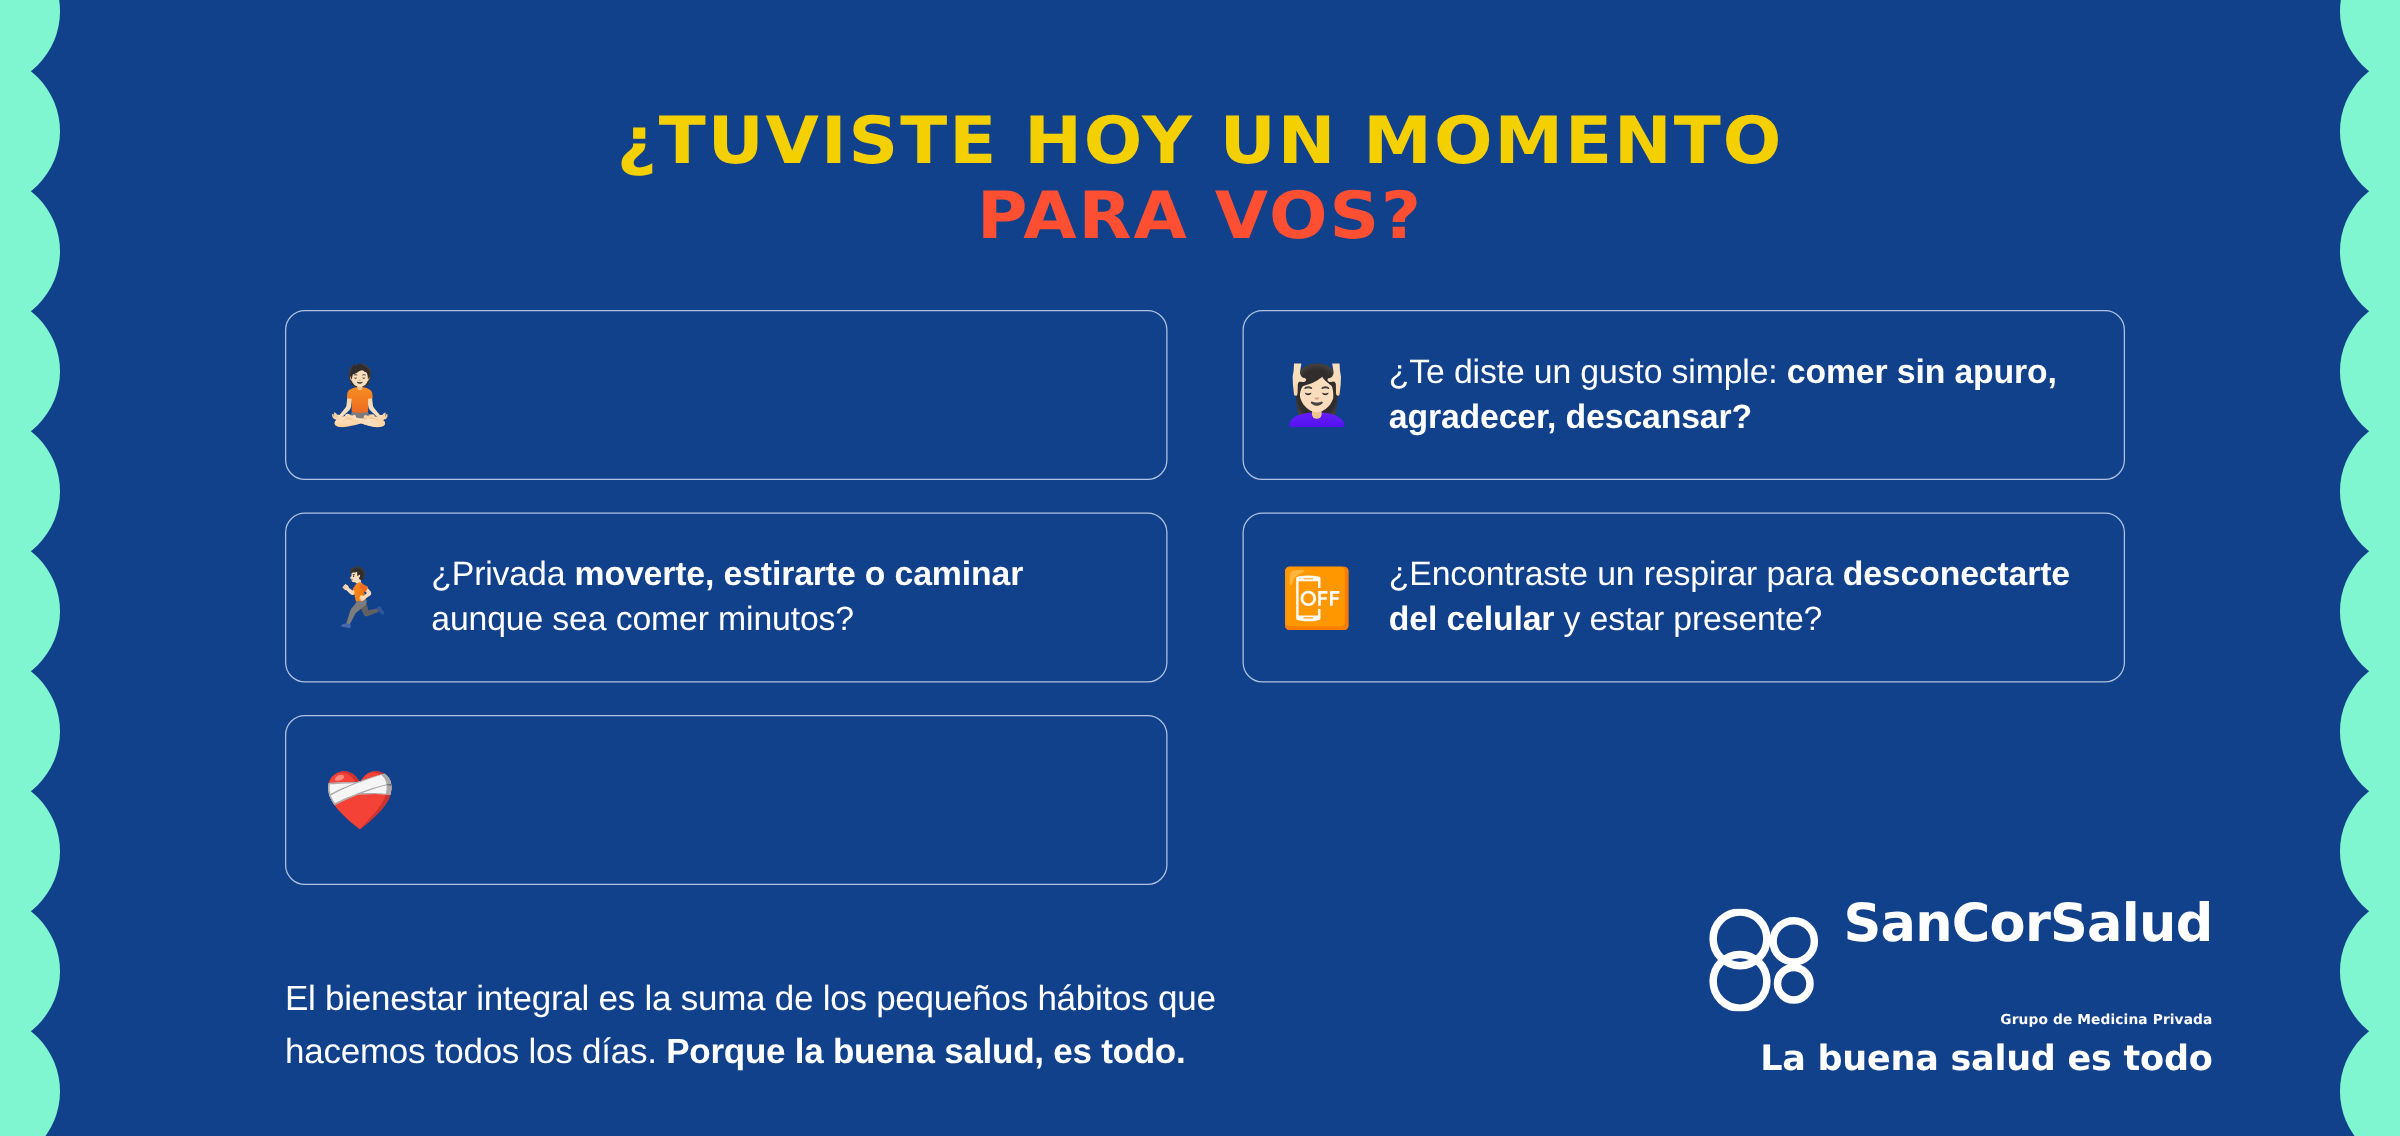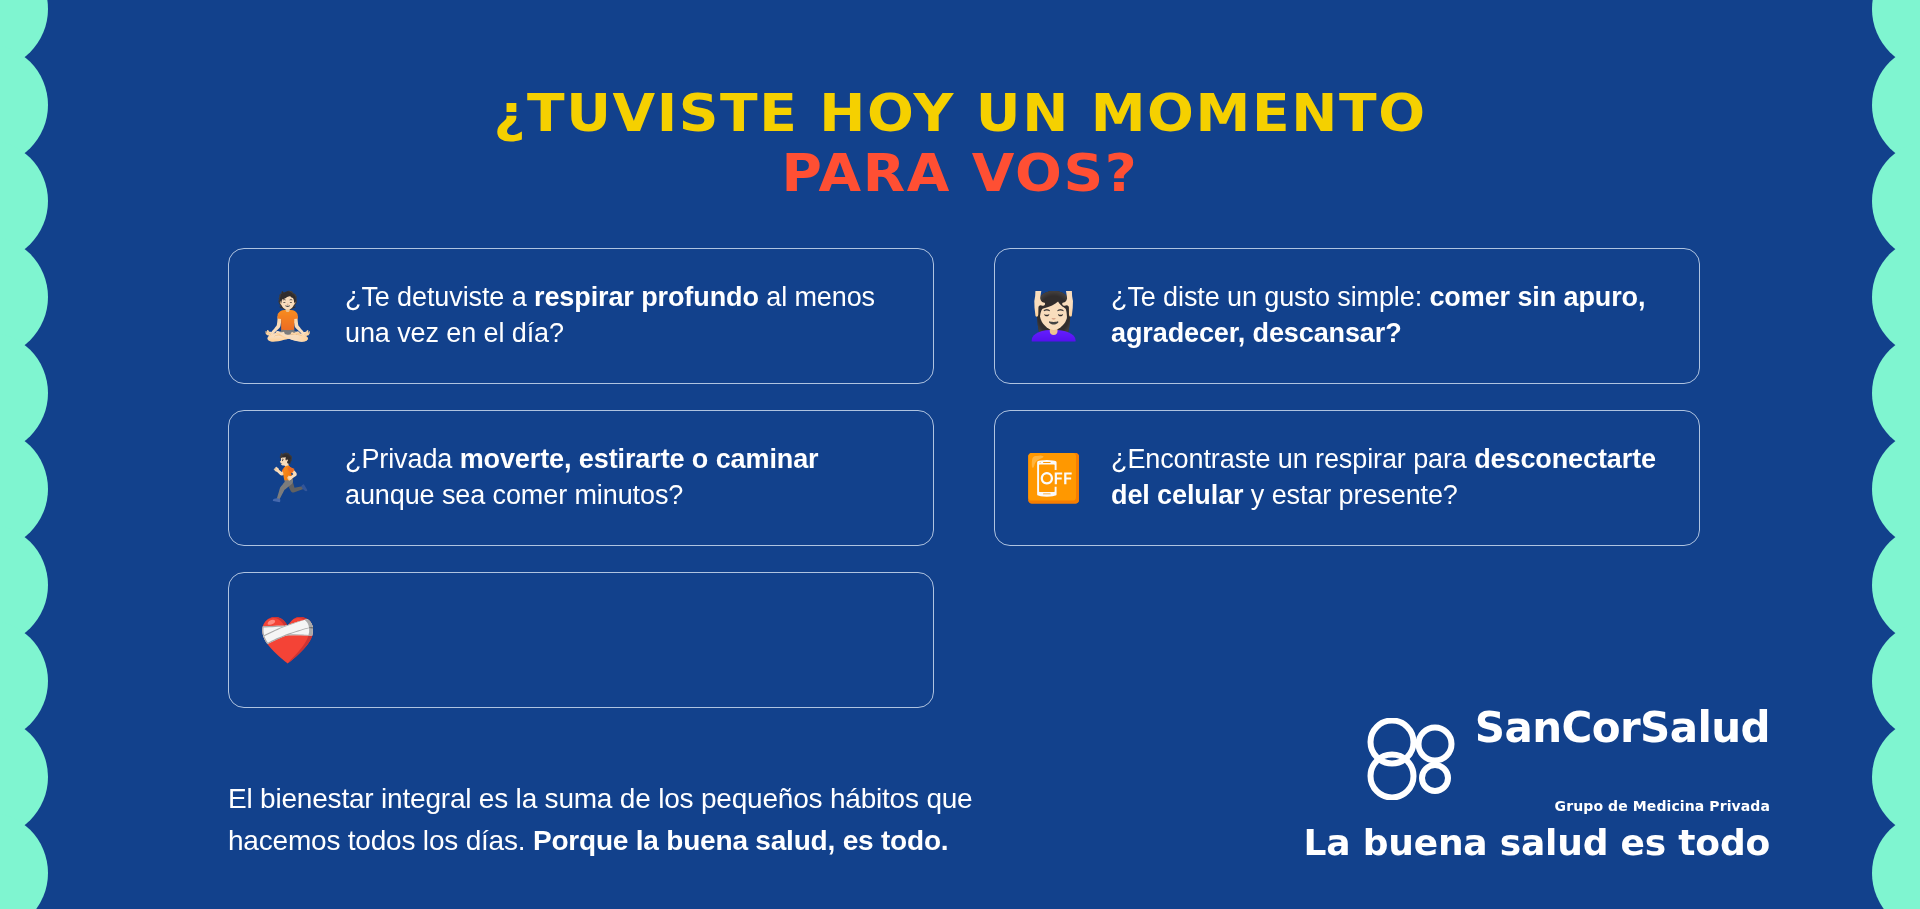--- a/index.html
+++ b/index.html
@@ -159,29 +159,29 @@
     font-family: "DejaVu Sans", sans-serif;
     font-weight: 700;
     font-size: 42px;
     line-height: 1;
     letter-spacing: -0.6px;
   }
   .logo-sub {
     color: #FFFFFF;
     font-family: "DejaVu Sans", sans-serif;
     font-weight: 700;
-    font-size: 14px;
+    font-size: 11px;
     letter-spacing: 0.1px;
     margin-top: 4px;
   }
   .logo-tag {
     color: #FFFFFF;
     font-family: "DejaVu Sans", sans-serif;
     font-weight: 700;
-    font-size: 36px;
+    font-size: 28px;
     letter-spacing: -0.2px;
     margin-top: 6px;
   }
 </style>
 </head>
 <body>
 
 <div class="scallop-col left" id="scallop-left">
     <div class="scallop" style="top: -52px; background: rgb(127, 245, 208);"></div>
     <div class="scallop" style="top: 44px; background: rgb(127, 245, 208);"></div>
@@ -214,23 +214,20 @@
 
   <div class="headline">
     <span class="headline-line l1">¿TUVISTE HOY UN MOMENTO</span>
     <span class="headline-line l2">PARA VOS?</span>
   </div>
 
   <div class="cards">
 
     <div class="card c1">
       <span class="card-icon">🧘🏻</span>
-      <div class="card-text">
-        <span>¿Te detuviste a </span><b>respirar profundo</b><span> al menos una vez en el día?</span>
-      </div>
     </div>
 
     <div class="card c2">
       <span class="card-icon">🏃🏻</span>
       <div class="card-text">
         <span>¿Privada </span><b>moverte, estirarte o caminar</b><span> aunque sea comer minutos?</span>
       </div>
     </div>
 
     <div class="card c3">

